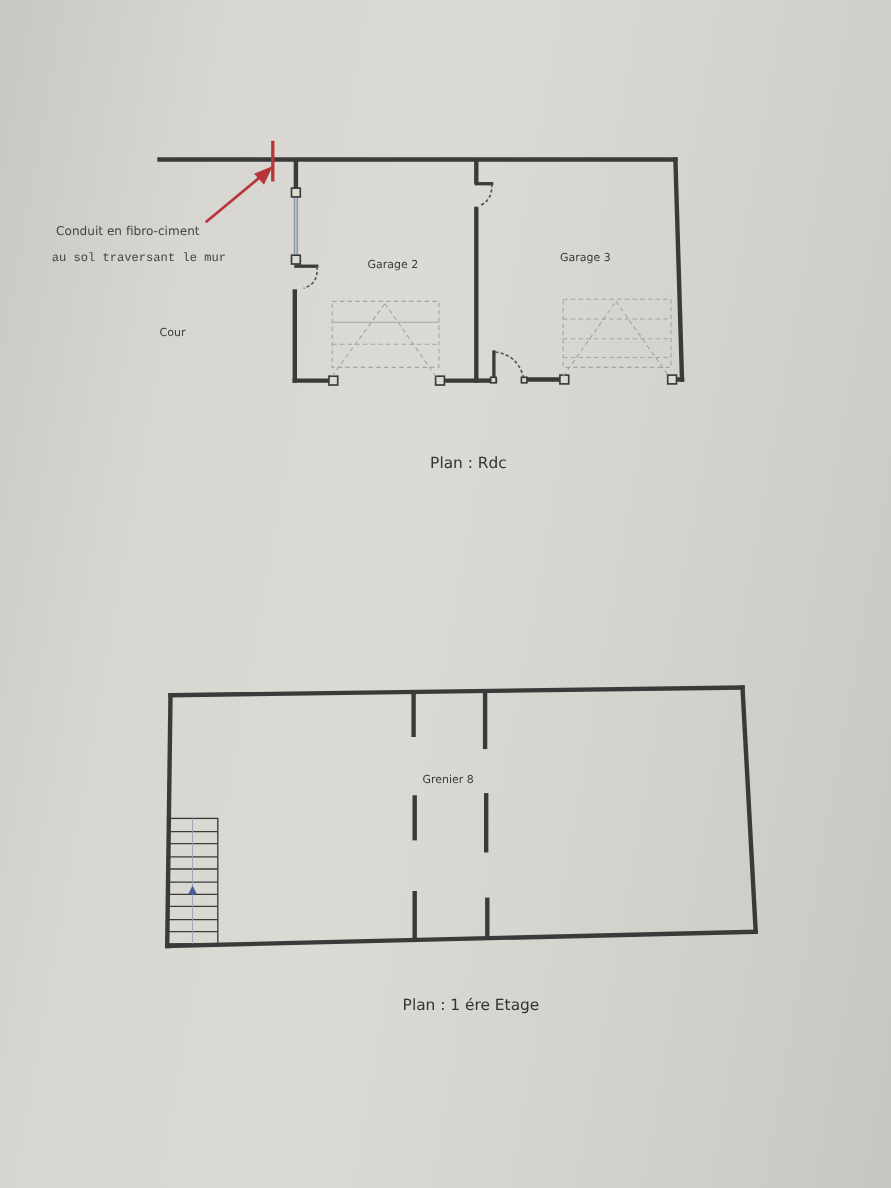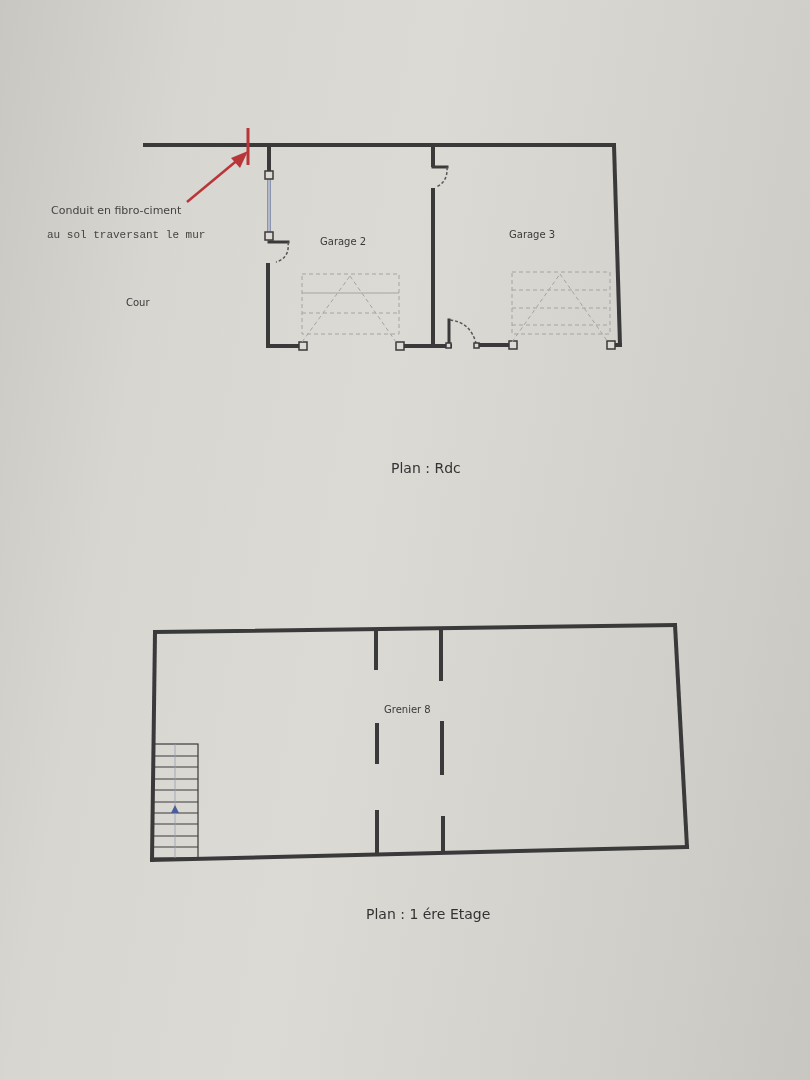--- a/index.html
+++ b/index.html
@@ -117,21 +117,21 @@
       <line x1="153" y1="824" x2="198" y2="824"></line>
       <line x1="153" y1="836" x2="198" y2="836"></line>
       <line x1="153" y1="847" x2="198" y2="847"></line>
       <line x1="175" y1="744" x2="175" y2="858" stroke="#9aa0b0" stroke-width="0.8"></line>
       <polygon points="175,805 171,813 179,813" fill="#4a5d9a" stroke="none"></polygon>
     </g>
   </svg>
 
   <div class="lbl annot" style="left:51px; top:204px;">Conduit en fibro-ciment</div>
   <div class="lbl annot" style="left:47px; top:229px;font-family:Liberation Mono, monospace;">au sol traversant le mur</div>
-  <div class="lbl small" style="left:126px; top:297px;">Cour</div>
-  <div class="lbl small" style="left:320px; top:236px;">Garage 2</div>
+  <div class="lbl small" style="left:145px; top:297px;">Cour</div>
+  <div class="lbl small" style="left:334px; top:236px;">Garage 2</div>
   <div class="lbl small" style="left:509px; top:229px;">Garage 3</div>
-  <div class="lbl caption" style="left:391px; top:413px;margin-top:47px;">Plan : Rdc</div>
+  <div class="lbl caption" style="left:391px; top:413px;">Plan : Rdc</div>
 
   <div class="lbl small" style="left:384px; top:704px;">Grenier 8</div>
   <div class="lbl caption" style="left:366px; top:906px;text-align:center;">Plan : 1 ére Etage</div>
 
 </div>
 
 </body></html>

